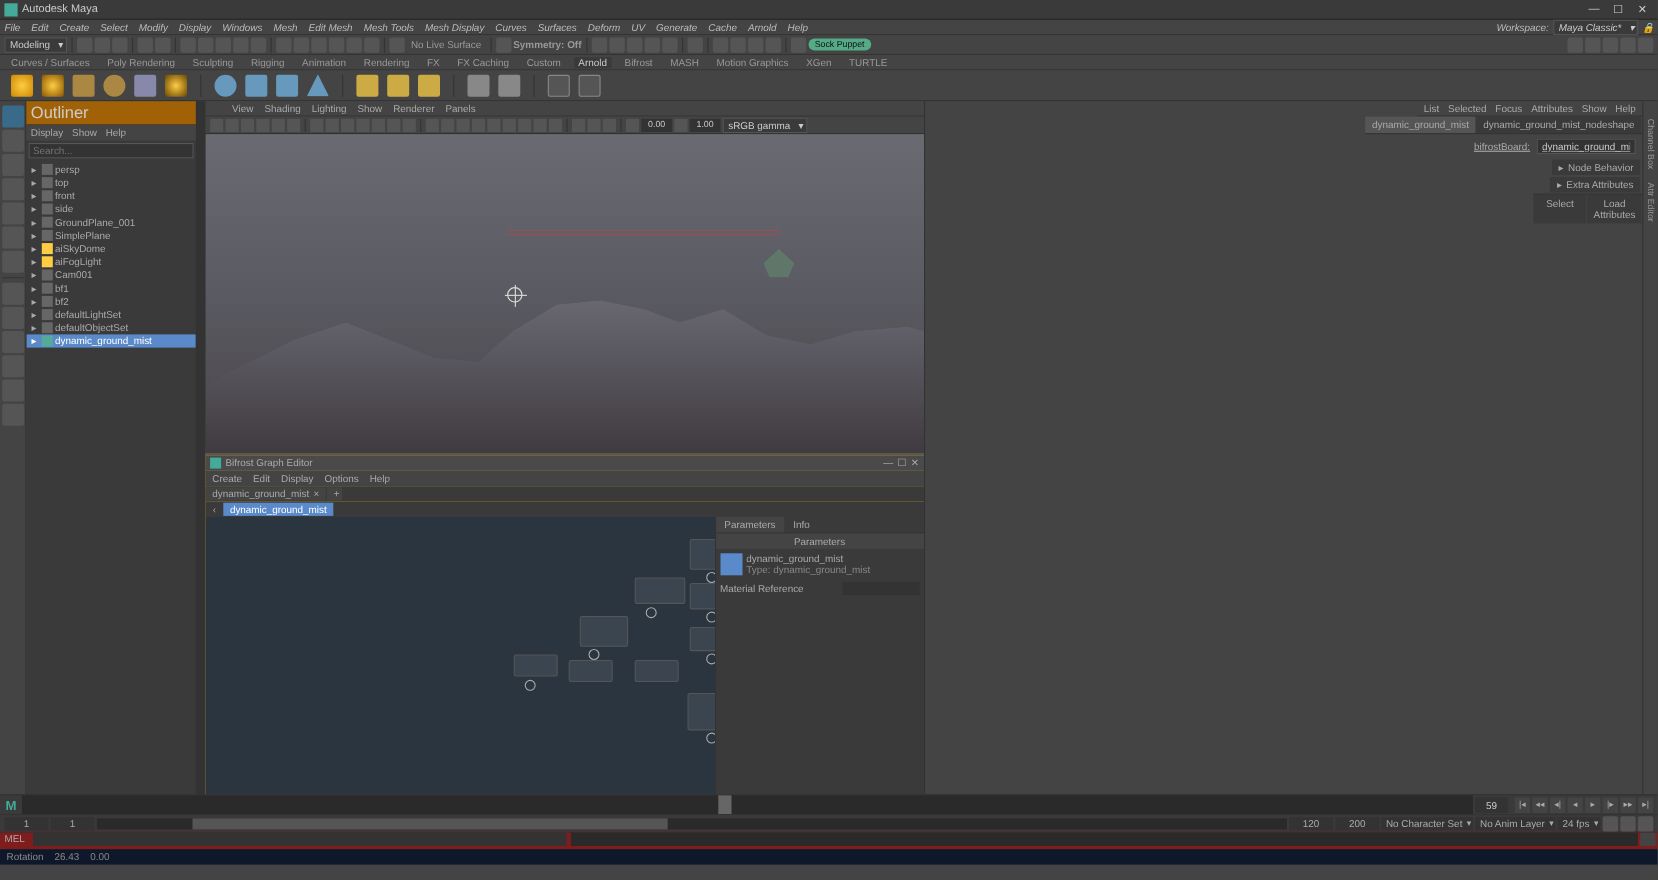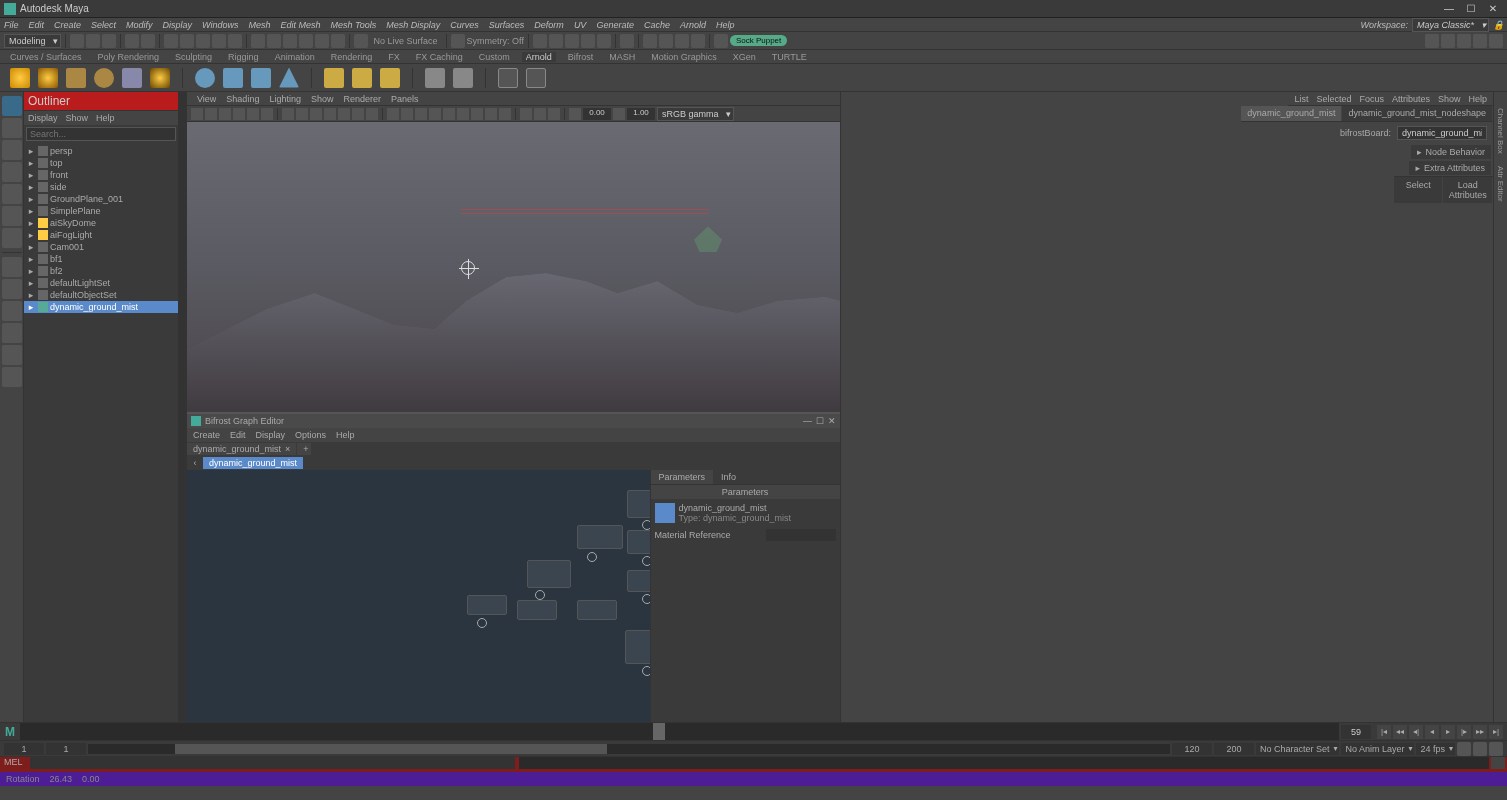--- a/index.html
+++ b/index.html
@@ -18,21 +18,21 @@
 .menubar .right { margin-left: auto; display: flex; gap: 4px; align-items: center; }
 .lockicon { width: 10px; height: 10px; color: #ccc; }
 
 
 .statusbar { height: 18px; background: #444; display: flex; align-items: center; padding: 0 4px; gap: 2px; border-bottom: 1px solid #333; }
 .dropdown { background: #3a3a3a; border: 1px solid #555; padding: 1px 14px 1px 4px; font-size: 9px; color: #ccc; position: relative; }
 .dropdown::after { content: '▾'; position: absolute; right: 2px; }
 .iconbtn { width: 14px; height: 14px; background: #555; border-radius: 2px; cursor: pointer; }
 .statusbar .sep { width: 1px; height: 14px; background: #333; margin: 0 2px; }
 .livesurf { font-size: 9px; color: #999; padding: 0 4px; }
-.symlabel { font-size: 9px; color: #999; }
+.symlabel { font-size: 9px; color: #999; font-weight: bold; }
 .pill { background: #5a8; padding: 1px 6px; border-radius: 8px; font-size: 8px; color: #111; }
 
 
 .shelftabs { height: 14px; background: #444; display: flex; align-items: center; font-size: 9px; color: #999; border-bottom: 1px solid #333; padding-left: 6px; gap: 8px; }
 .shelftabs span { cursor: pointer; padding: 0 4px; }
 .shelftabs .active { background: #3a3a3a; color: #ccc; }
 
 
 .shelf { height: 28px; background: #444; display: flex; align-items: center; padding: 0 10px; gap: 8px; border-bottom: 1px solid #333; }
 .shelficon { width: 20px; height: 20px; border-radius: 2px; cursor: pointer; display: flex; align-items: center; justify-content: center; }
@@ -42,34 +42,34 @@
 .main { display: flex; height: 630px; }
 
 
 .toolbox { width: 24px; background: #444; display: flex; flex-direction: column; padding: 4px 2px; gap: 2px; border-right: 1px solid #333; }
 .tool { width: 20px; height: 20px; background: #555; border-radius: 2px; cursor: pointer; }
 .tool.sel { background: #3a6a8a; }
 .tool.sep { height: 1px; background: #333; margin: 2px 0; }
 
 
 .outliner { width: 155px; background: #3a3a3a; border-right: 1px solid #333; display: flex; flex-direction: column; }
-.outliner .header { background: #b91c1c; padding: 2px 4px; font-size: 12px; color: #ccc; border-bottom: 1px solid #333; }
+.outliner .header { background: #a16207; padding: 2px 4px; font-size: 15px; color: #ccc; border-bottom: 1px solid #333; }
 .outliner .menus { display: flex; gap: 8px; padding: 2px 4px; font-size: 9px; background: #444; }
 .outliner .search { padding: 2px; background: #3a3a3a; }
 .outliner .search input { width: 100%; background: #333; border: 1px solid #555; padding: 1px 3px; font-size: 9px; color: #ccc; }
 .outliner .tree { flex: 1; overflow: auto; padding: 2px 0; }
 .outliner .item { display: flex; align-items: center; padding: 1px 2px; gap: 2px; font-size: 9px; color: #aaa; cursor: pointer; }
 .outliner .item.sel { background: #5a8aca; color: #fff; }
 .outliner .item .ex { width: 10px; text-align: center; }
 .outliner .item .ic { width: 10px; height: 10px; background: #666; }
 .outliner-scroll { width: 8px; background: #333; }
 
 
 .vregion { flex: 1; display: flex; flex-direction: column; background: #444; }
-.vmenus { height: 14px; background: #444; display: flex; align-items: center; gap: 10px; padding: 0 10px; font-size: 9px; border-bottom: 1px solid #333; }
+.vmenus { height: 14px; background: #444; display: flex; align-items: center; gap: 10px; padding: 0 24px; font-size: 9px; border-bottom: 1px solid #333; }
 .vtoolbar { height: 16px; background: #444; display: flex; align-items: center; gap: 2px; padding: 0 4px; border-bottom: 1px solid #333; }
 .vtoolbar .vbtn { width: 12px; height: 12px; background: #555; cursor: pointer; }
 .vtoolbar .vsep { width: 1px; height: 12px; background: #333; margin: 0 2px; }
 .vtoolbar .numin { width: 28px; height: 12px; background: #333; font-size: 8px; color: #ccc; text-align: center; }
 
 
 .viewport { flex: 1; background: linear-gradient(180deg, #6a6a72 0%, #5a5a62 50%, #4a4649 100%); position: relative; overflow: hidden; }
 .terrain { position: absolute; bottom: 0; left: 0; right: 0; height: 55%; }
 .redline { position: absolute; top: 30%; left: 42%; width: 38%; height: 2px; }
 .redline::before, .redline::after { content: ''; position: absolute; width: 100%; height: 1px; background: rgba(220,60,60,0.5); }
@@ -110,21 +110,21 @@
 
 .gnode { position: absolute; background: #3a4550; border: 1px solid #555; border-radius: 2px; font-size: 7px; color: #aaa; padding: 2px;}
 .gport { position: absolute; width: 10px; height: 10px; border: 1px solid #aaa; border-radius: 50%; background: #2a3540; }
 
 
 .attrpanel { flex: 1; background: #444; border-left: 1px solid #333; display: flex; flex-direction: column; min-width: 0; align-items: flex-end; }
 .attrpanel .amenus { height: 14px; display: flex; gap: 8px; padding: 0 6px; font-size: 9px; align-items: center; border-bottom: 1px solid #333; }
 .attrpanel .atabs { height: 16px; display: flex; font-size: 9px; border-bottom: 1px solid #333; }
 .attrpanel .atab { padding: 2px 6px; background: #3a3a3a; margin-right: 1px; cursor: pointer; white-space: nowrap; overflow: hidden; }
 .attrpanel .atab.active { background: #555; }
-.attrpanel .afield { display: flex; align-items: center; padding: 4px 6px; font-size: 9px; gap: 6px; }
+.attrpanel .afield { display: flex; align-items: center; padding: 4px 6px; font-size: 9px; gap: 6px; text-decoration: underline; }
 .attrpanel .afield .lab { text-align: right; flex: 1; }
 .attrpanel .afield input { background: #333; border: 1px solid #555; padding: 1px 4px; color: #ccc; font-size: 9px; width: 90px; }
 .attrpanel .asection { background: #3a3a3a; padding: 2px 6px; font-size: 9px; display: flex; align-items: center; gap: 4px; margin: 1px 2px; cursor: pointer; }
 .attrpanel .notes { margin-top: auto; }
 .attrpanel .notehead { background: #444; padding: 2px 6px; font-size: 9px; border-top: 1px solid #333; }
 .attrpanel .notebody { height: 70px; background: #3a3a3a; margin: 2px; }
 .attrpanel .abuttons { display: flex; border-top: 1px solid #333; }
 .attrpanel .abtn { flex: 1; text-align: center; padding: 3px; font-size: 9px; background: #3a3a3a; border-right: 1px solid #444; cursor: pointer; }
 
 
@@ -149,21 +149,21 @@
 .rsdd::after { content: '▾'; position: absolute; right: 2px; font-size: 8px; }
 
 
 .cmdline { height: 16px; background: #7f1d1d; display: flex; align-items: flex-start; border-top: 1px solid #333; }
 .cmdline .clab { width: 30px; padding: 0 4px; font-size: 9px; }
 .cmdline .cin { flex: 1; background: #333; height: 12px; }
 .cmdline .cout { flex: 2; background: #2a2a2a; height: 12px; margin-left: 4px; }
 .cmdline .cbtn { width: 14px; height: 12px; background: #444; margin: 0 2px; cursor: pointer; }
 
 
-.helpline { height: 14px; background: #4c1d95; display: flex; align-items: center; font-size: 9px; padding: 0 6px; gap: 10px; color: #888; }
+.helpline { height: 14px; background: #0f172a; display: flex; align-items: center; font-size: 9px; padding: 0 6px; gap: 10px; color: #888; }
 </style>
 </head>
 <body>
 
 <div class="titlebar">
   <div class="logo"></div>
   <div class="title">Autodesk Maya</div>
   <div class="winbtns">
     <div class="winbtn">—</div>
     <div class="winbtn">☐</div>

